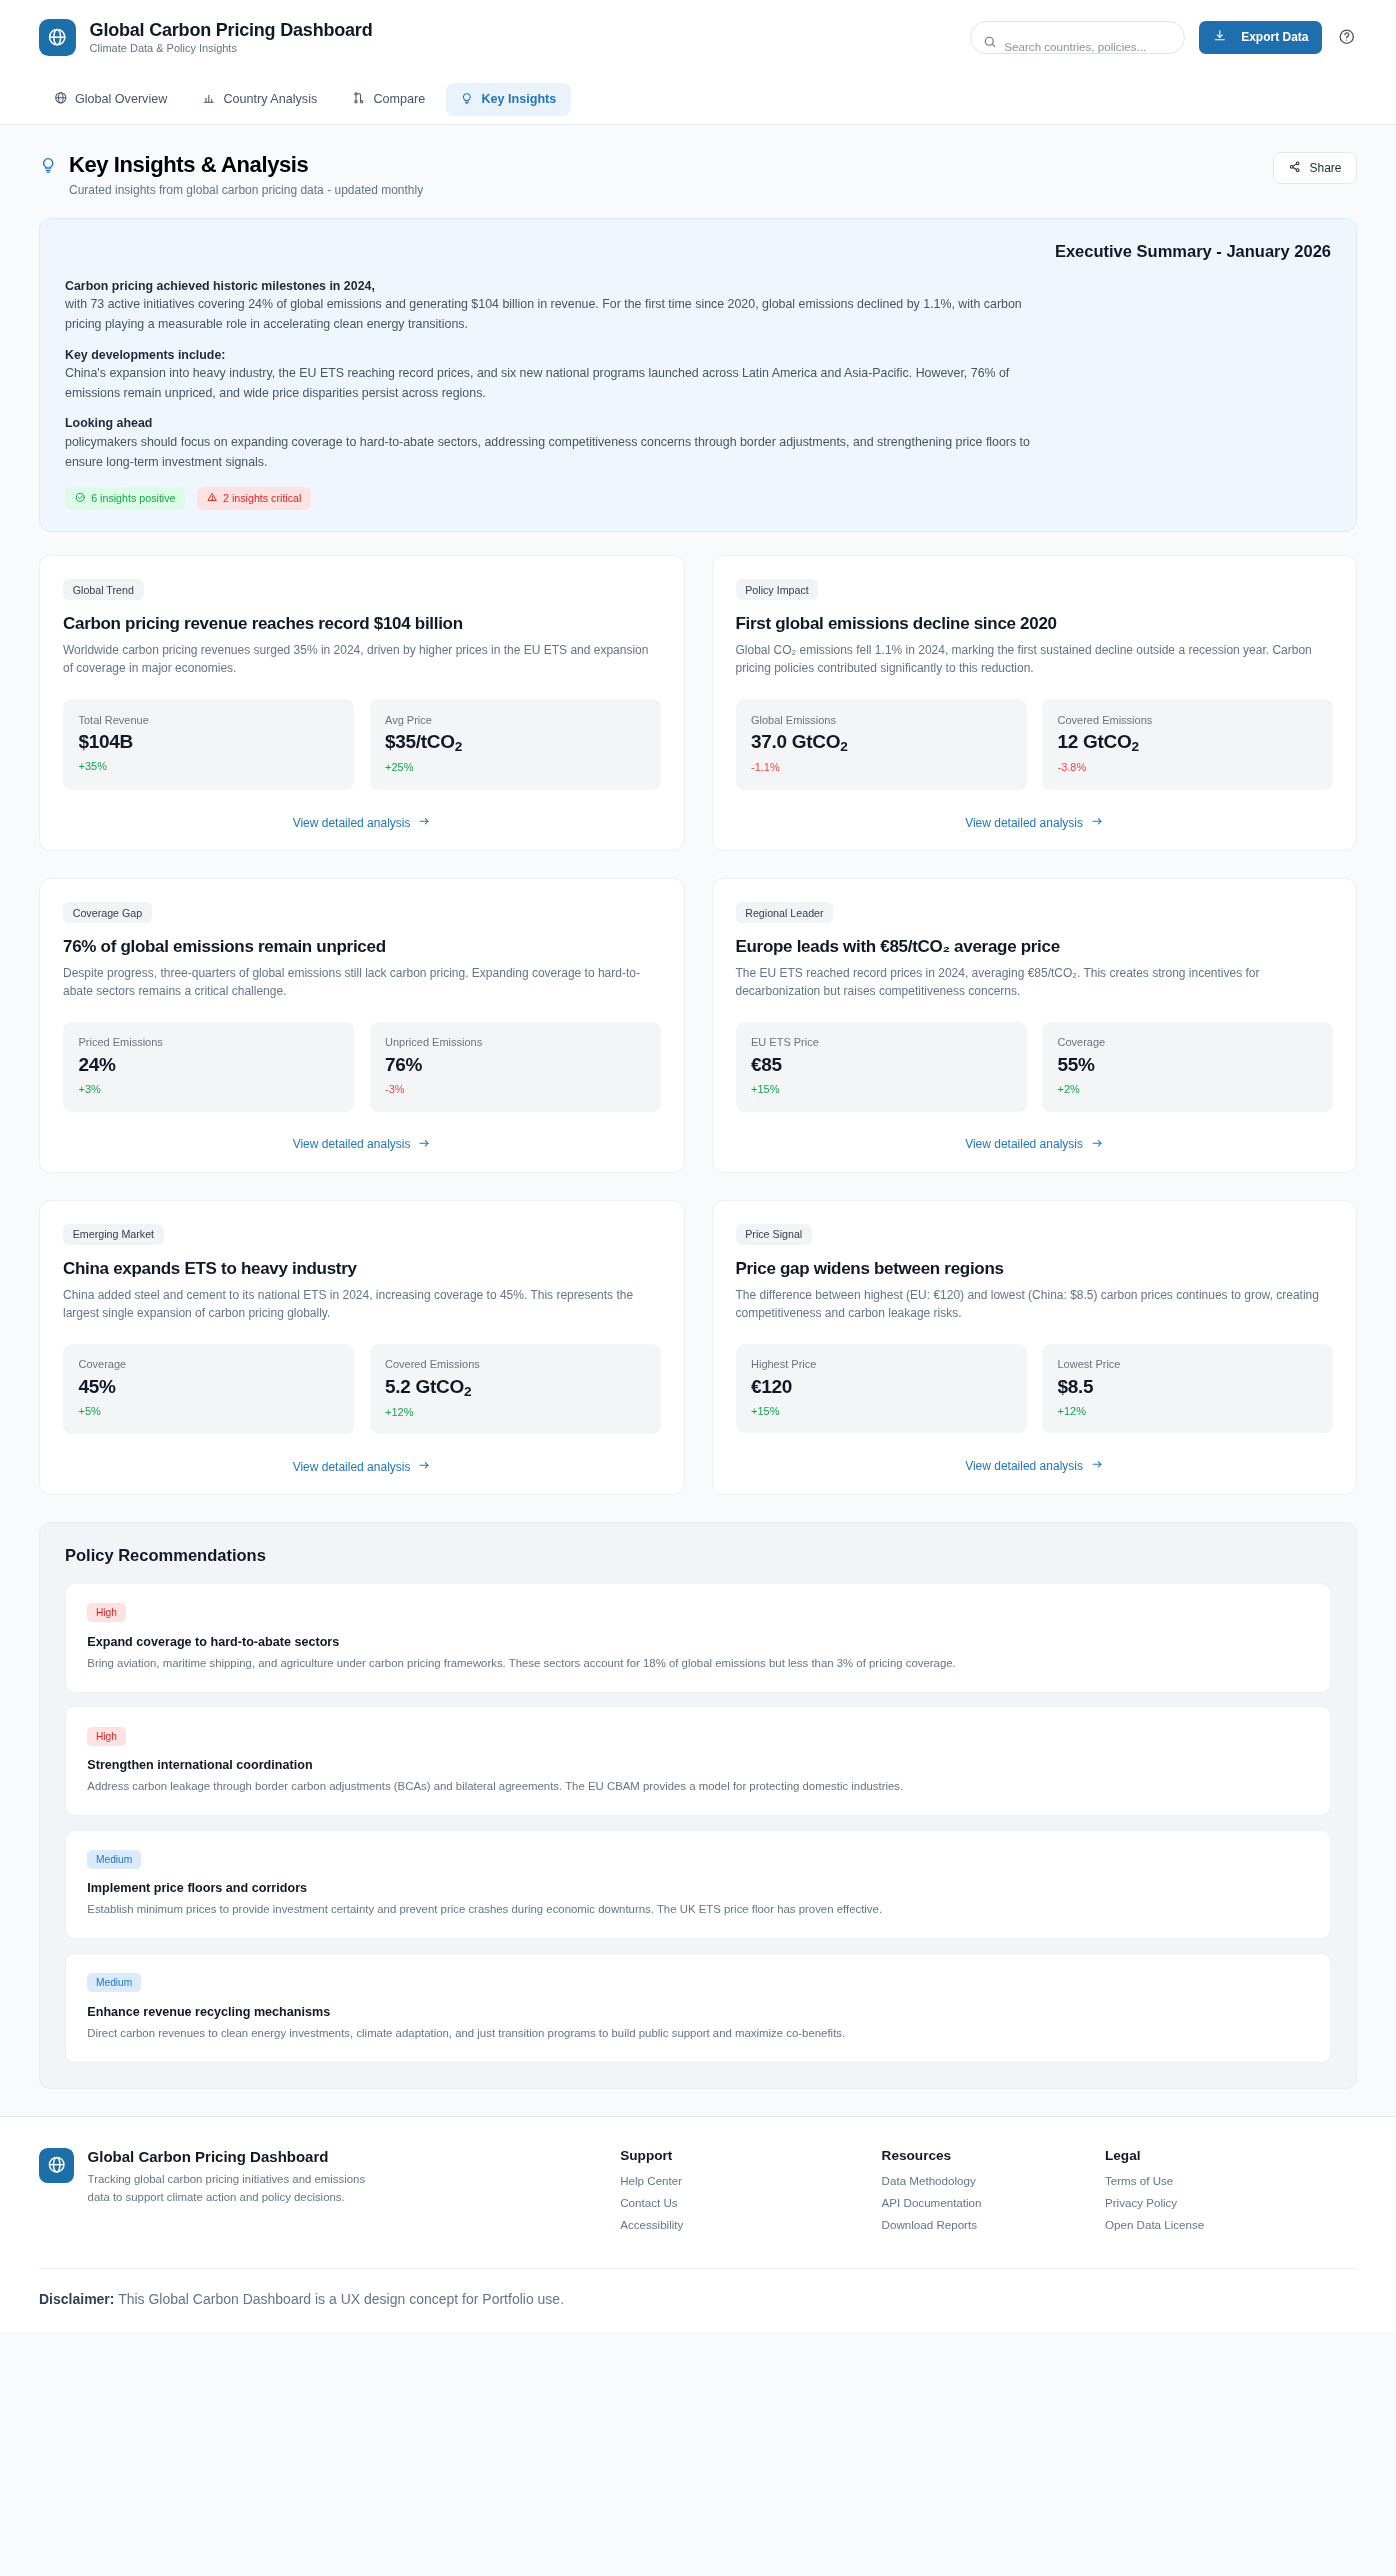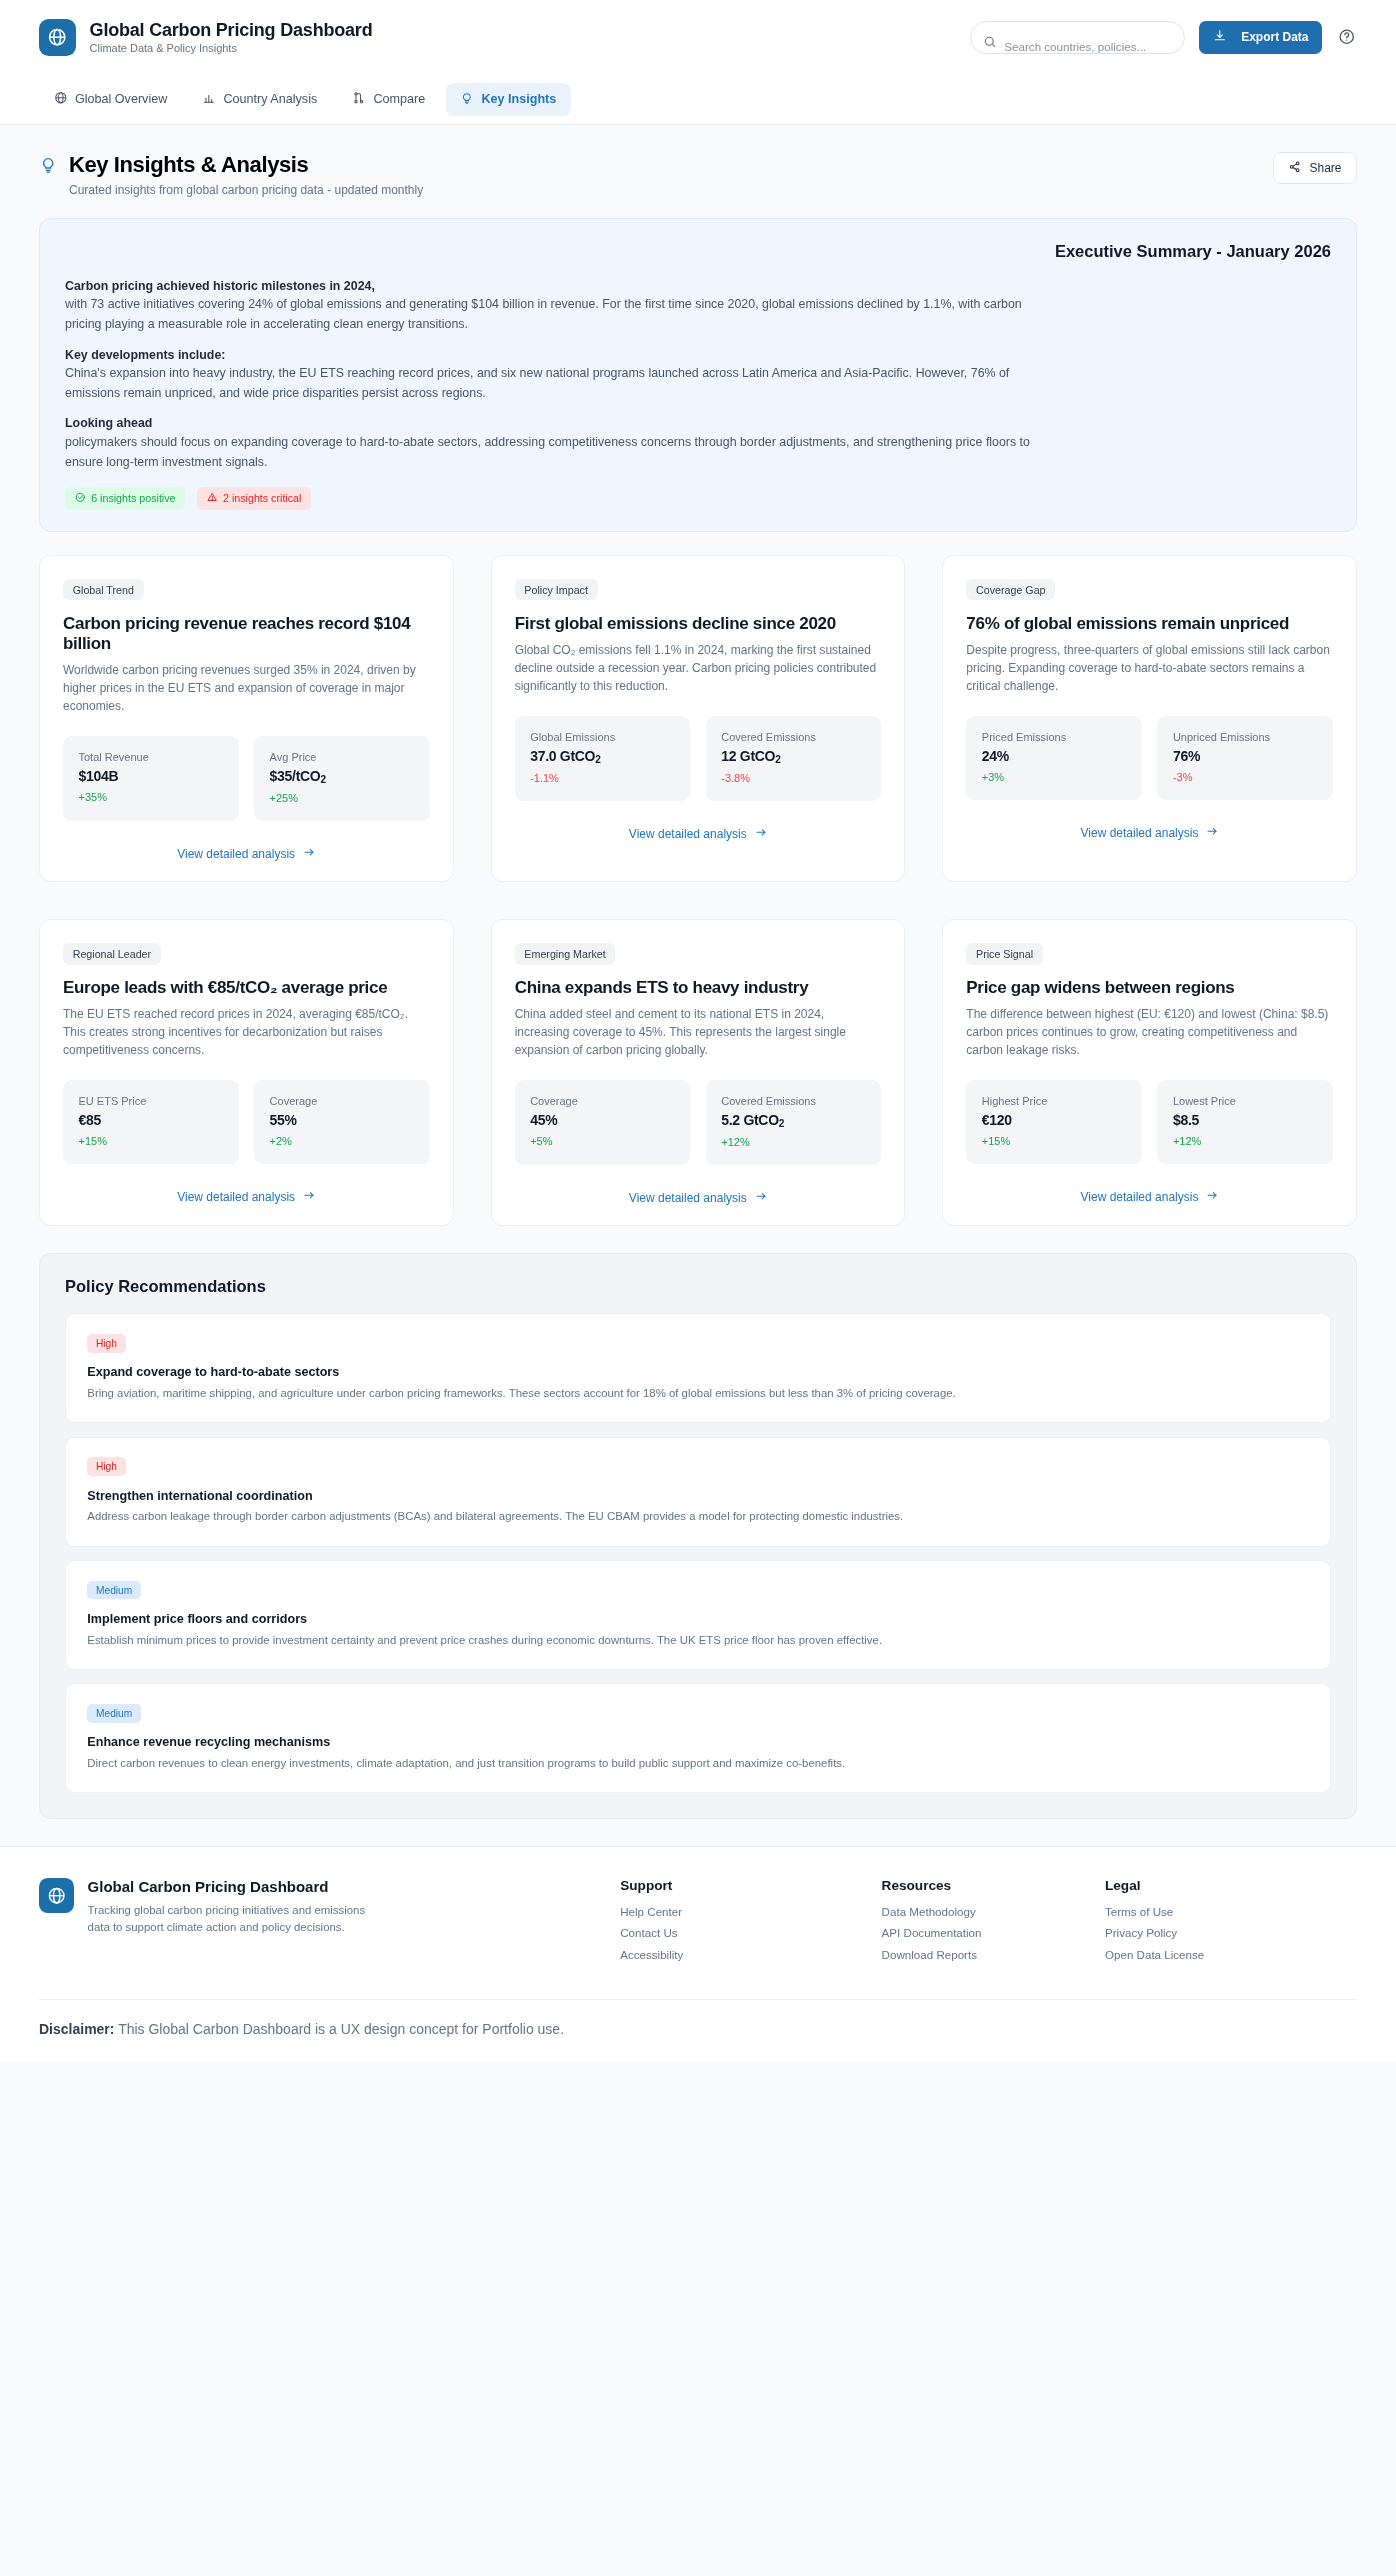--- a/index.html
+++ b/index.html
@@ -73,35 +73,35 @@
   .exec-title { font-size: 16.5px; font-weight: bold; color: #111827; margin-bottom: 17.5px; text-align: right; }
   .exec-block { margin-bottom: 13.6px; }
   .exec-lead { font-size: 12.4px; font-weight: bold; color: #1f2937; margin-bottom: 2.9px; }
   .exec-body { font-size: 12.4px; color: #475569; line-height: 1.55; max-width: 979px; }
   .exec-badges { display: flex; gap: 11.6px; margin-top: 15.5px; }
   .badge { display: flex; align-items: center; gap: 5.8px; border-radius: 5.8px; padding: 4.8px 9.7px; font-size: 10.7px; }
   .badge.positive { background: #dcfce7; color: #16a34a; }
   .badge.critical { background: #fee2e2; color: #dc2626; }
 
   
-  .cards { display: grid; grid-template-columns: 1fr 1fr 1fr; gap: 37px; }
+  .cards { display: grid; grid-template-columns: 1fr 1fr; gap: 27px; }
   .icard {
     background: #fff; border: 1px solid #eceff3; border-radius: 11.6px;
     padding: 23px 23px 19.4px 23px; display: flex; flex-direction: column;
   }
   .chip {
     align-self: flex-start; background: #f1f3f5; color: #374151;
     font-size: 10.7px; border-radius: 5.8px; padding: 4.8px 9.7px; margin-bottom: 13.6px;
   }
   .icard-title { font-size: 17px; font-weight: bold; letter-spacing: -0.3px; color: #111827; margin-bottom: 6.8px; }
   .icard-desc { font-size: 12px; color: #64748b; line-height: 1.5; min-height: 37px; }
   .metrics { display: grid; grid-template-columns: 1fr 1fr; gap: 15.5px; margin-top: 21.3px; }
   .metric { background: #f4f5f7; border-radius: 8.7px; padding: 14.5px 15.5px 16.5px 15.5px; }
   .metric-label { font-size: 11px; color: #6b7280; margin-bottom: 5.8px; }
-  .metric-value { font-size: 14px; font-weight: bold; color: #111827; letter-spacing: -0.3px; }
+  .metric-value { font-size: 19px; font-weight: bold; color: #111827; letter-spacing: -0.3px; }
   .metric-delta { font-size: 11px; margin-top: 6.8px; }
   .metric-delta.up { color: #16a34a; }
   .metric-delta.down { color: #ef4444; }
   .card-link {
     margin-top: 25px; text-align: center; color: #2176bd; font-size: 12px;
     display: flex; align-items: center; justify-content: center; gap: 7.8px; cursor: pointer;
   }
 
   
   .policy {

